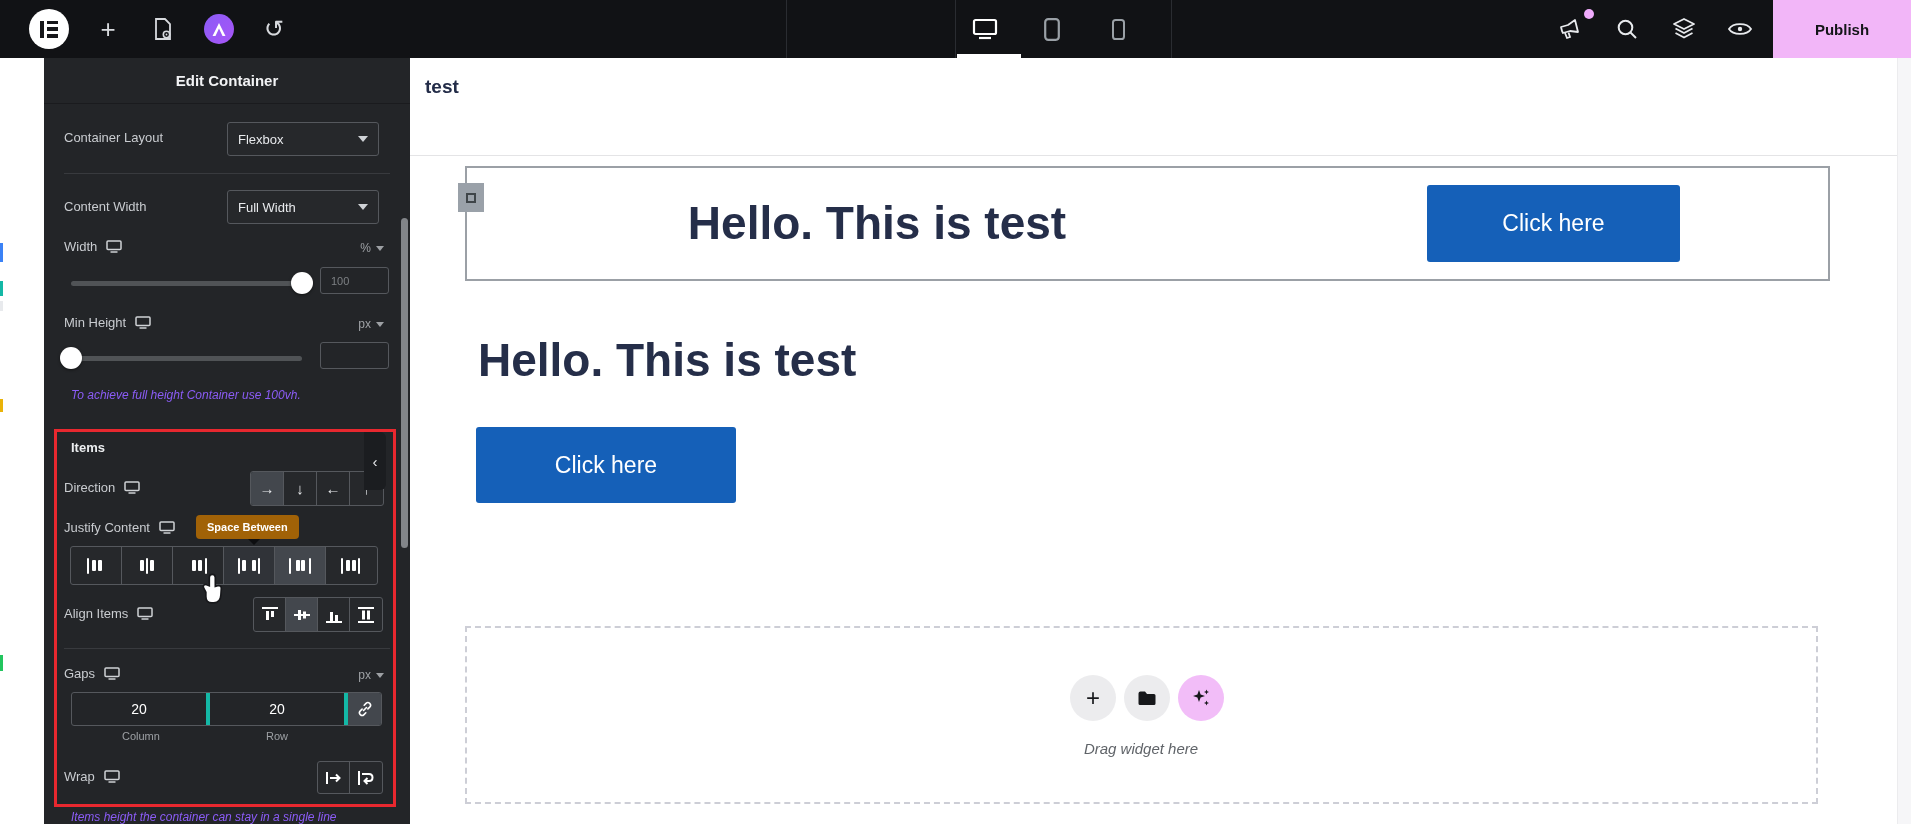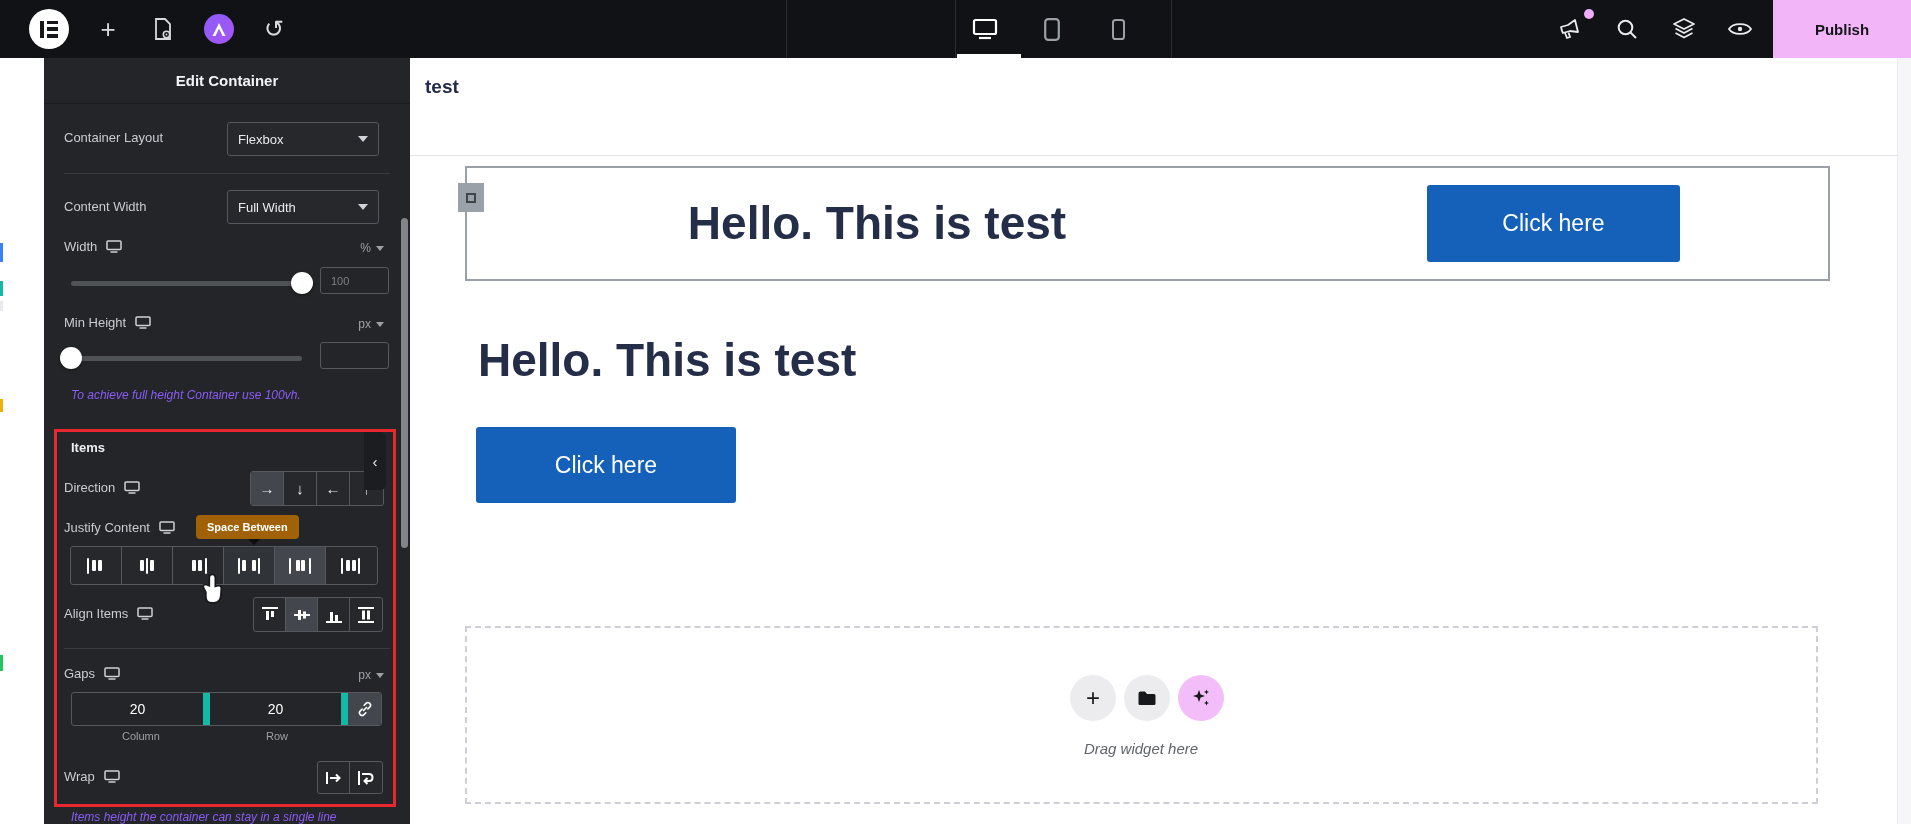--- a/index.html
+++ b/index.html
@@ -51,21 +51,21 @@
   .btn-group .gbtn:last-child { border-right:none; }
   .gbtn.selected { background:#43474d; }
   .gbtn.hovered { background:#303338; }
   .dir-btn { width:33px; height:33px; font-size:15px; }
   .jus-btn { width:51px; height:37px; }
   .ali-btn { width:32px; height:33px; }
   .wrap-btn { width:32px; height:31px; }
   .tooltip { position:absolute; background:#a16207; color:#ffffff; font-size:11px; font-weight:bold; padding:6px 11px; border-radius:4px; white-space:nowrap; z-index:8; }
   .tooltip::after { content:""; position:absolute; left:52px; bottom:-6px; border-left:6px solid transparent; border-right:6px solid transparent; border-top:6px solid #0d0e10; }
   .gaps-box { position:absolute; left:27px; top:634px; width:311px; height:34px; border:1px solid #55585d; border-radius:3px; display:flex; overflow:hidden; }
-  .gap-cell { flex:1; border-right:7px solid #14b8a6; background:transparent; }
+  .gap-cell { flex:1; border-right:4px solid #14b8a6; background:transparent; }
   .gap-cell input { width:100%; height:100%; background:transparent; border:none; outline:none; color:#ffffff; font-size:14px; text-align:center; font-family:"Liberation Sans",sans-serif; }
   .gap-link { width:33px; background:#43474d; display:flex; align-items:center; justify-content:center; cursor:pointer; }
   .gap-sub { position:absolute; font-size:11px; color:#9da0a4; }
   .panel-scrollthumb { position:absolute; left:357px; top:160px; width:7px; height:330px; background:#828589; border-radius:4px; }
   .collapse-tab { position:absolute; left:364px; top:432px; width:22px; height:58px; background:#1b1d20; border-radius:0 6px 6px 0; display:flex; align-items:center; justify-content:center; color:#e8eaed; font-size:15px; cursor:pointer; z-index:35; }
   .edge-blip { position:absolute; left:0; width:3px; z-index:31; }
 
   
   .jicon { position:relative; width:26px; height:18px; }
   .jicon i { position:absolute; background:#fff; display:block; border-radius:1px; }

